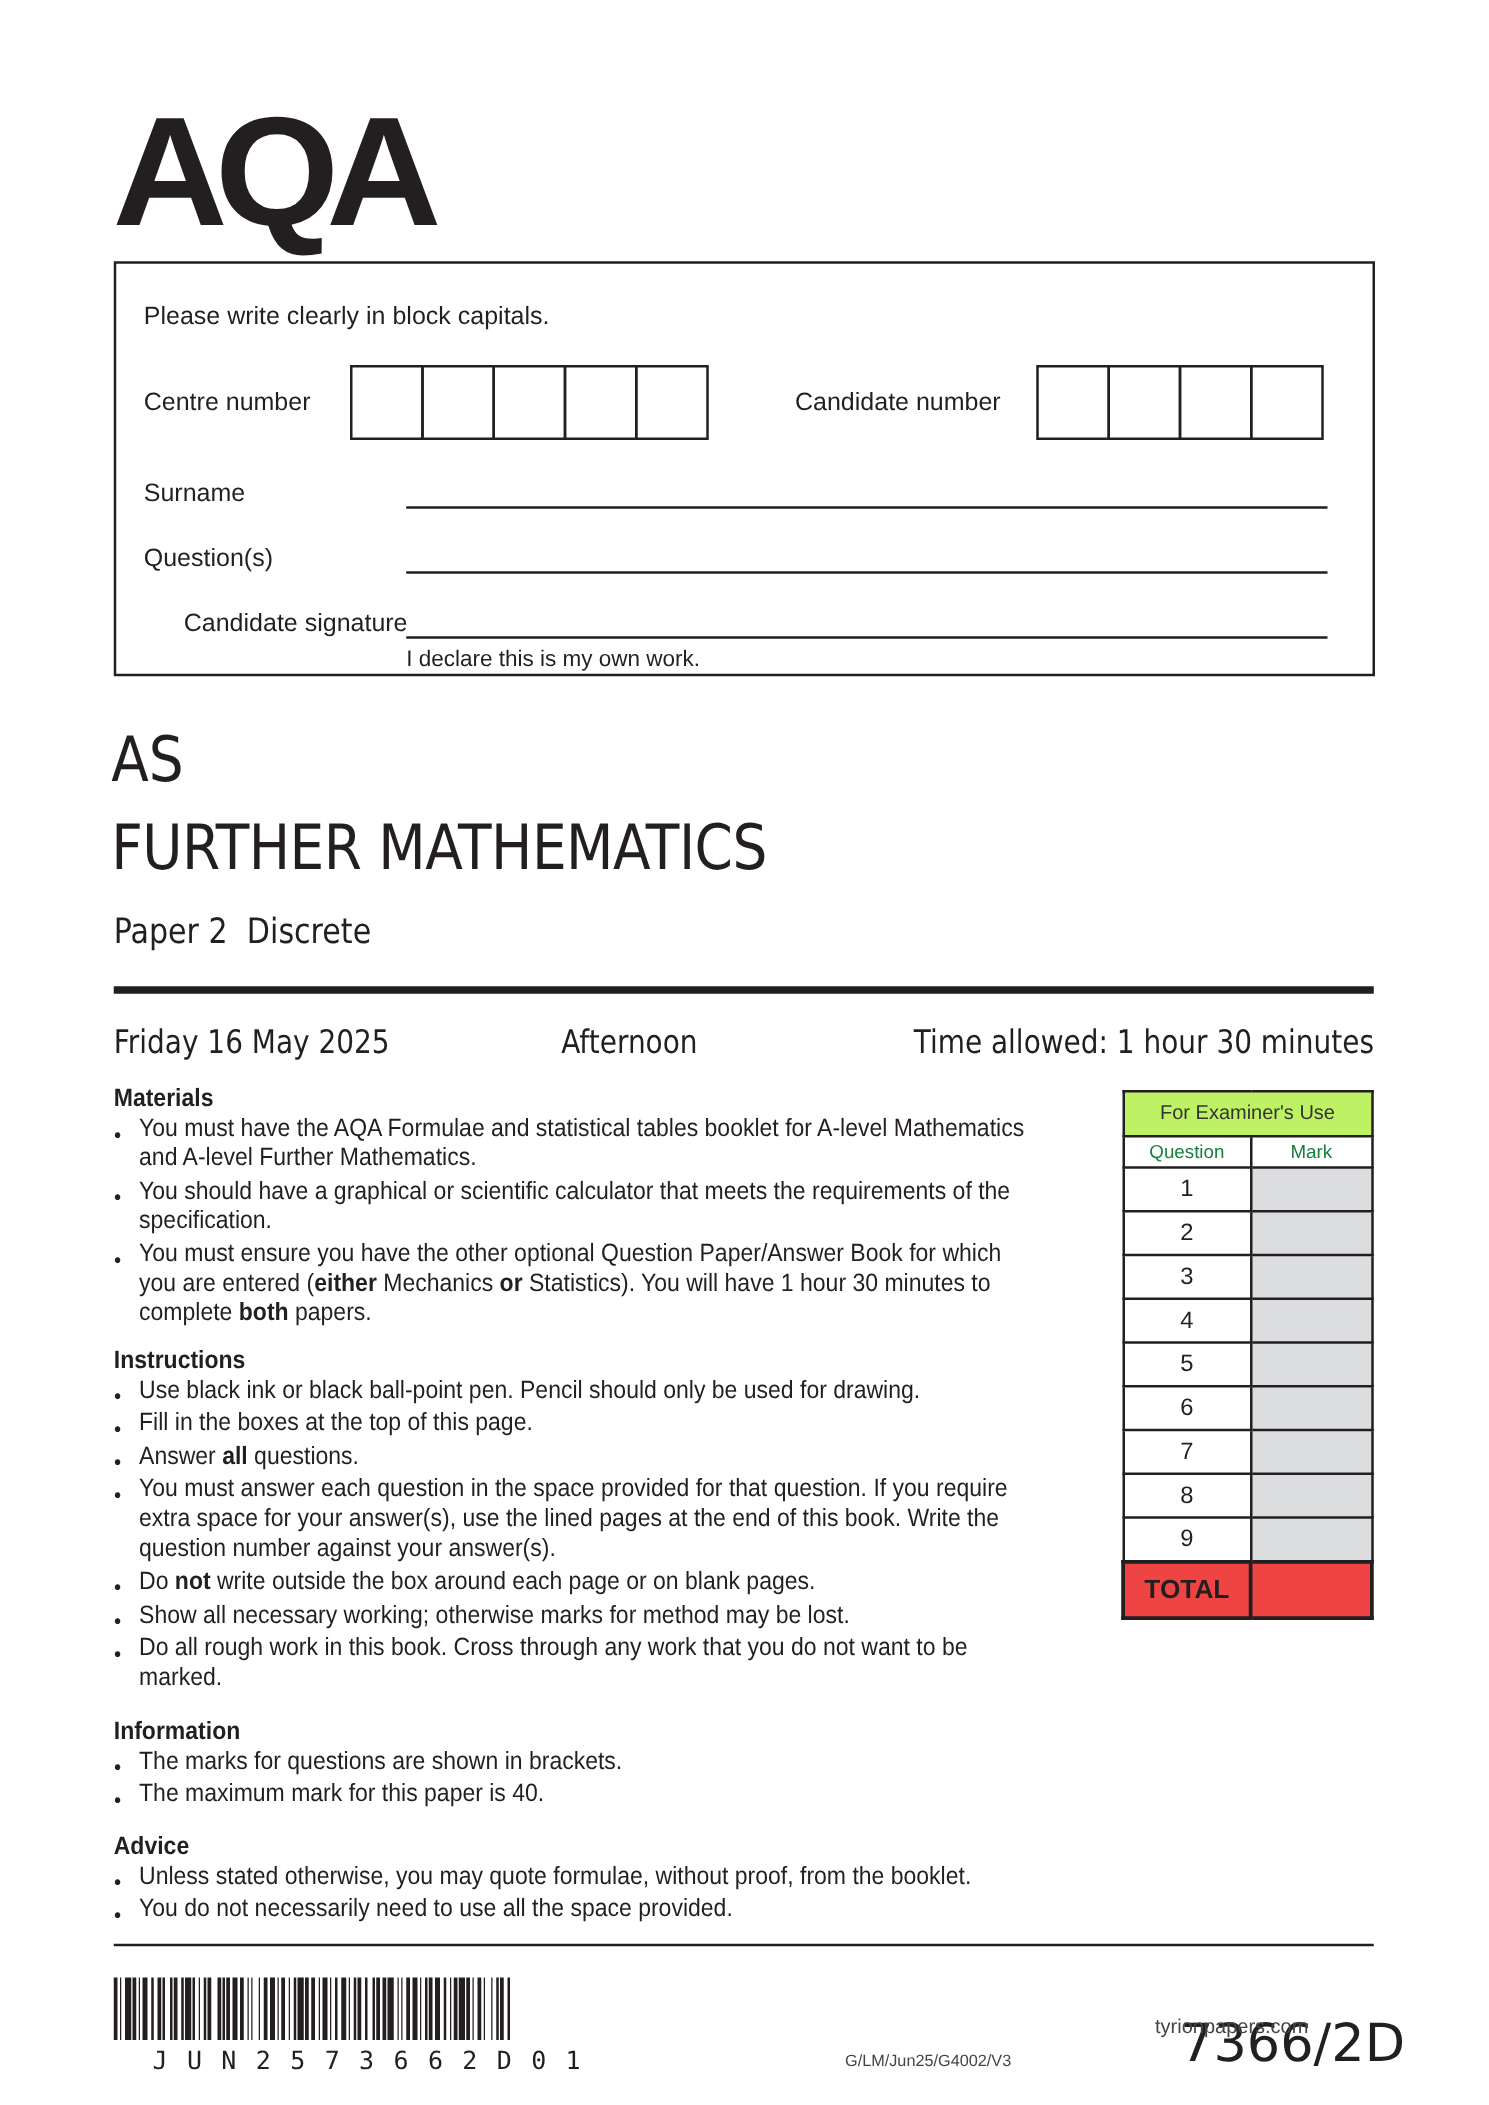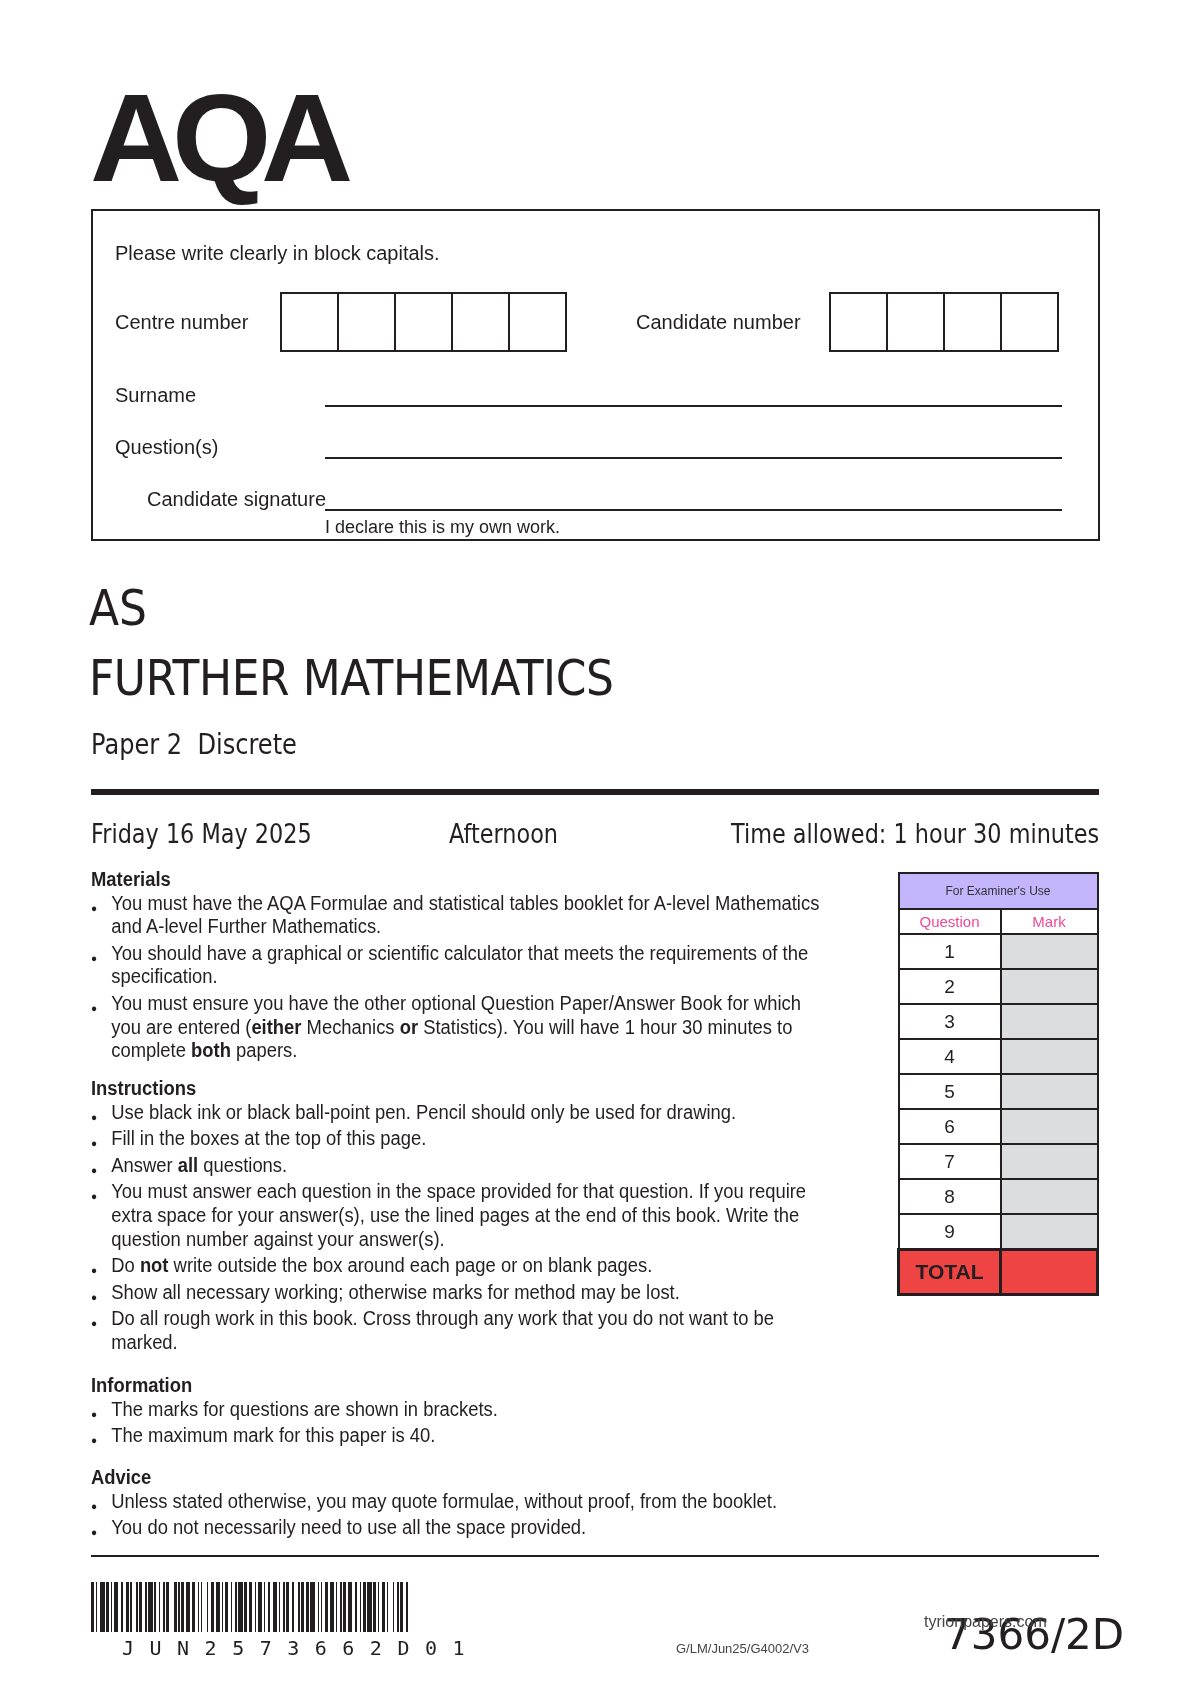--- a/index.html
+++ b/index.html
@@ -18,22 +18,22 @@
   .thick-rule { left:91px; top:789px; width:1008px; height:6px; background:#231f20; }
   .dateline { top:817px; font-family:"DejaVu Sans", sans-serif; font-size:26px; line-height:34px; transform:scaleX(0.86); white-space:nowrap; }
   .section { left:91px; width:800px; font-family:"Liberation Sans", sans-serif; font-size:20px; line-height:23.6px; transform:scaleX(0.92); transform-origin:left top; }
   .sec-h { font-weight:bold; }
   .sec-list { list-style:none; margin:0; padding:0; }
   .sec-list li { position:relative; padding-left:22px; }
   .sec-list li::before { content:"\25CF"; position:absolute; left:0; top:5px; font-size:11px; }
   .gap { margin-top:3px; }
   .ex-table { left:897px; top:872px; width:202px; border-collapse:collapse; font-family:"Liberation Sans", sans-serif; }
   .ex-table td { border:2px solid #231f20; text-align:center; padding:0; }
-  .ex-head { background:#c4b5fd; height:34px; font-size:12px; color:#333; }
-  .ex-sub { height:23px; font-size:15px; color:#ec4899; }
+  .ex-head { background:#bef264; height:34px; font-size:16px; color:#333; }
+  .ex-sub { height:23px; font-size:15px; color:#15803d; }
   .ex-q { height:33px; font-size:19px; background:#fff; width:100px; }
   .ex-m { background:#dcdddf; }
   .ex-total td { border-width:3px; height:42px; background:#ef4444; font-weight:bold; font-size:21px; }
   .bottom-rule { left:91px; top:1555px; width:1008px; height:2px; background:#231f20; }
   .barcode { left:91px; top:1582px; height:50px; display:flex; align-items:stretch; }
   .barcode span { display:block; height:100%; }
   .bc-text { left:122px; top:1636px; font-family:"DejaVu Sans Mono", monospace; font-size:20px; letter-spacing:15.5px; }
   .ref { left:636px; top:1641px; font-size:13px; color:#444;margin-left:40px; }
   .paper-code { left:944px; top:1612px; font-family:"DejaVu Sans", sans-serif; font-size:42px; line-height:46px; color:#231f20;text-align:center; }
   .watermark { left:924px; top:1613px; font-size:16px; color:#444; }

